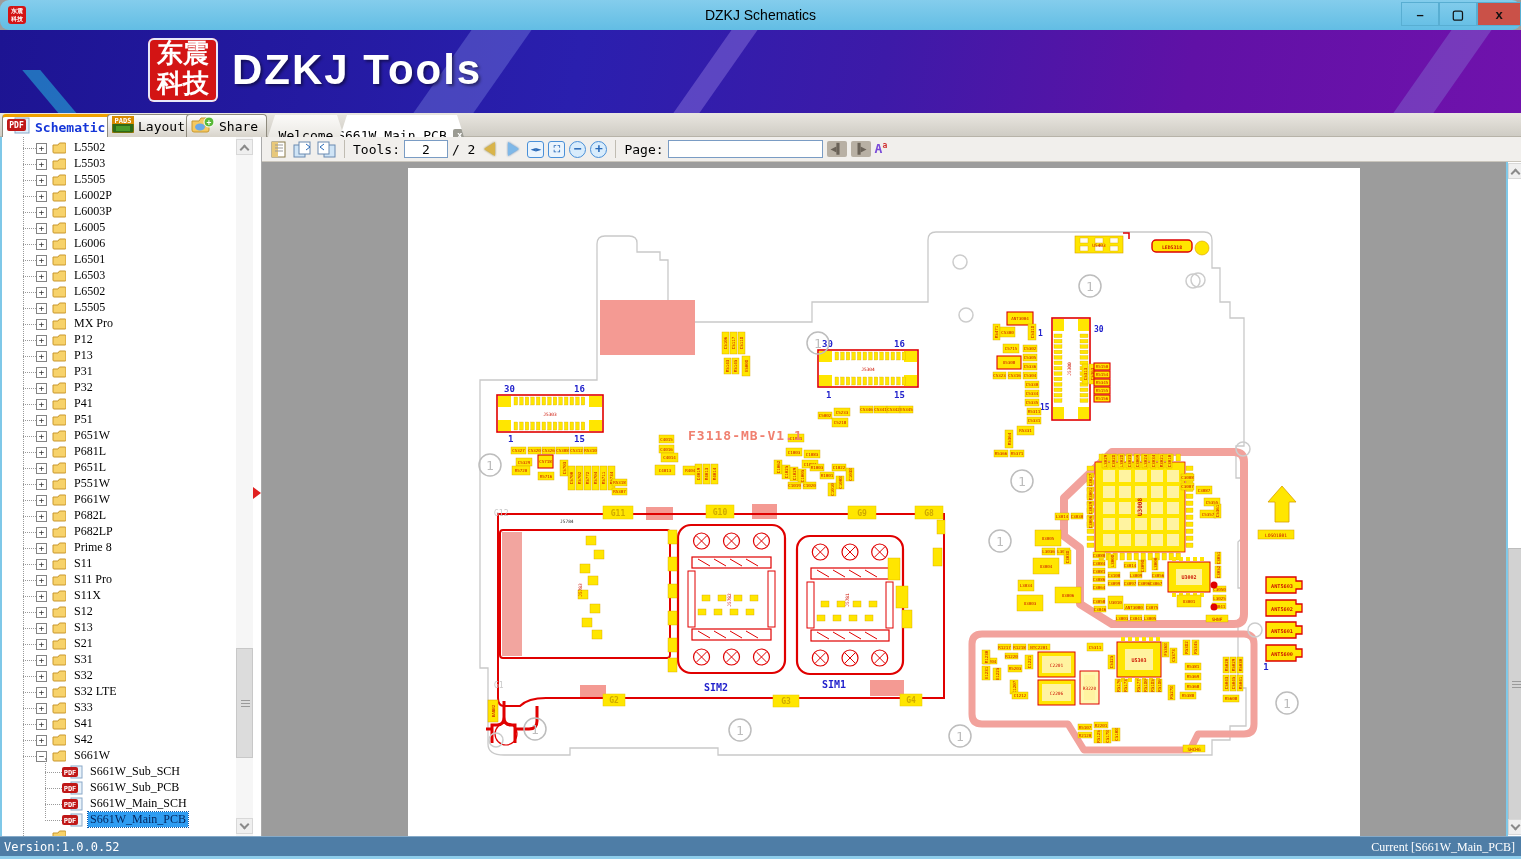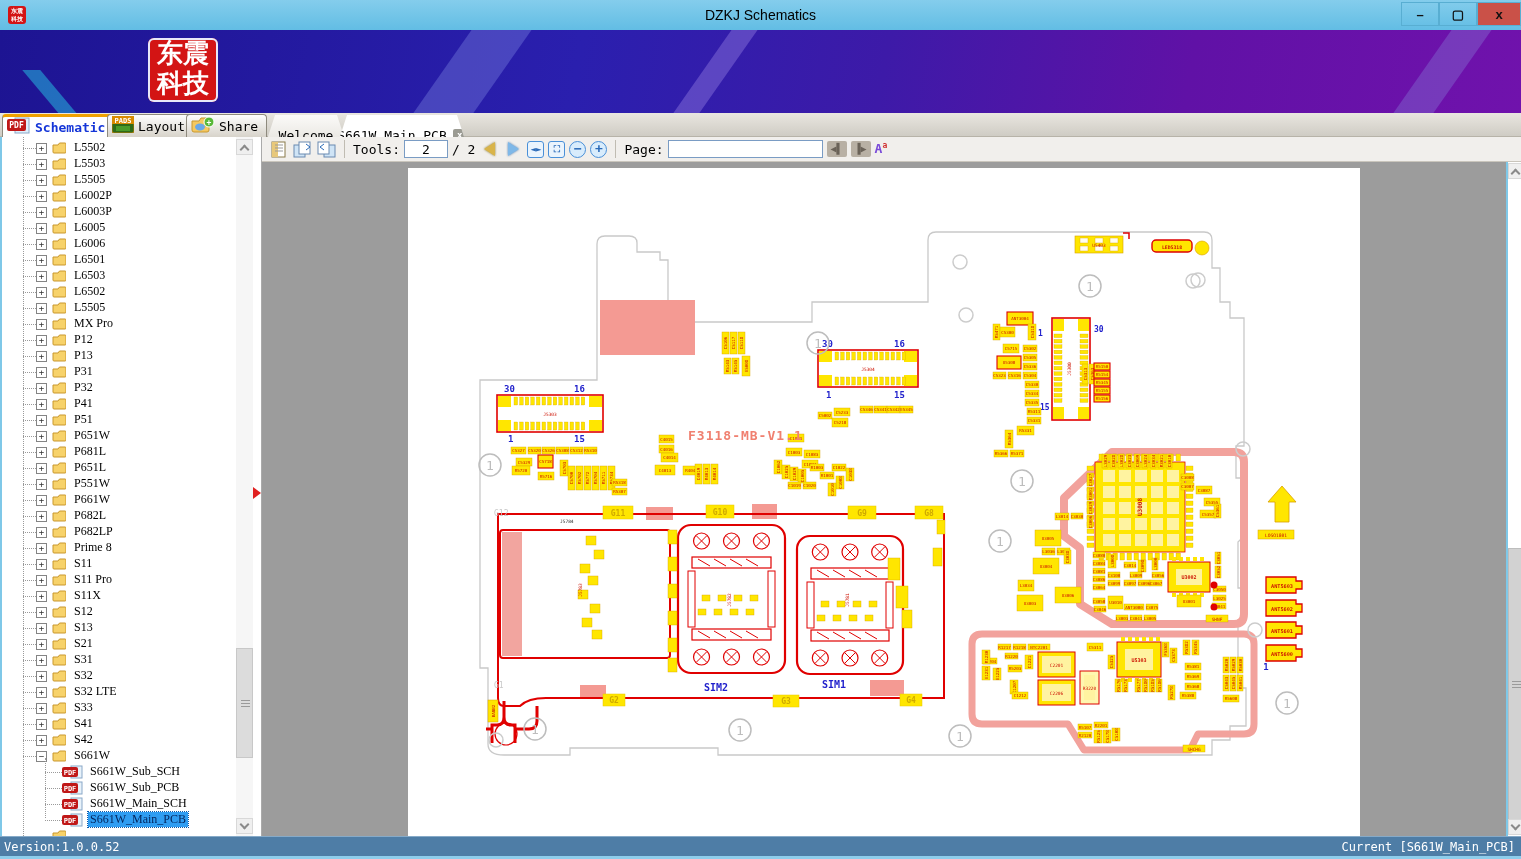--- a/index.html
+++ b/index.html
@@ -2,21 +2,21 @@
 <html><head>
 <meta charset="utf-8">
 <style>
   * { margin:0; padding:0; box-sizing:border-box; }
   html,body { width:1521px; height:859px; overflow:hidden; background:#9c9c9c;
     font-family:"Liberation Sans", sans-serif; }
   #app { position:relative; width:1521px; height:859px; }
 
   
   #titlebar { position:absolute; left:0; top:0; width:100%; height:30px;
-    background:linear-gradient(#84cdec,#62bde4); display:flex; align-items:center; }
+    background:linear-gradient(#84cdec,#62bde4); display:flex; align-items:center;border-radius:9px; }
   #title-app-icon { position:absolute; left:8px; top:6px; width:18px; height:18px;
     background:#d31414; border-radius:3px; color:#fff; font-size:6px; line-height:8px;
     text-align:center; font-weight:bold; overflow:hidden; padding-top:1px;}
   #window-title { width:100%; text-align:center; font-size:14px; color:#000; }
   .winbtns { position:absolute; right:0; top:2px; height:24px; display:flex; }
   .winbtn { width:38px; height:24px; display:flex; align-items:center; justify-content:center;
     font-size:13px; font-weight:bold; color:#111; border:1px solid #58aed2; }
   .winbtn.close { background:#ca5148; width:44px; }
 
   
@@ -105,21 +105,21 @@
   #vscroll { position:absolute; right:0; top:162px; width:15px; height:674px; background:#fff;
     border-left:2px solid #7fc8e8; }
   #vscroll .sbtn { width:15px; }
   #vscroll .sthumb { width:15px; left:0; background:#d2d2d2; border:1px solid #bdbdbd;}
   #vscroll .grip { left:3px; }
 
   
   #statusbar { position:absolute; left:0; top:836px; width:100%; height:23px; background:#4e7da6;
     border-top:1px solid #86aac8; color:#fff; font-family:"DejaVu Sans Mono",monospace; font-size:12px; }
   #statusbar .left { position:absolute; left:4px; top:3px; }
-  #statusbar .right { position:absolute; right:6px; top:3px; }
+  #statusbar .right { position:absolute; right:6px; top:3px;font-family:Liberation Serif, serif; }
   #statusbar .bottomline { position:absolute; left:0; bottom:0; width:100%; height:3px; background:#8ecdeb; }
 </style>
 </head>
 <body>
 
 <div id="app">
 
   <div id="titlebar">
     <div id="title-app-icon"><span>东震</span><br><span>科技</span></div>
     <div id="window-title">DZKJ Schematics</div>
@@ -129,20 +129,21 @@
       <div class="winbtn close">x</div>
     </div>
   </div>
 
   <div id="banner">
     <div class="streak s1"></div>
     <div class="streak s2"></div>
     <div class="streak s3"></div>
     <div class="streak s4"></div>
     <div id="banner-logo"><span>东震</span><br><span>科技</span></div>
+    <div id="banner-appname">DZKJ Tools</div>
   </div>
 
   <div id="tabstrip">
     <div class="mode-tab active" style="left:2px;">
       <span><svg width="24" height="17">
             <rect x="8" y="1" width="14" height="15" fill="#dfeffc" stroke="#8aa8c8"></rect>
             <rect x="0" y="2" width="19" height="12" rx="2" fill="#c01818"></rect>
             <text x="9.5" y="11" font-size="8" font-weight="bold" fill="#fff" text-anchor="middle">PDF</text>
           </svg></span>
       <span>Schematic</span>

